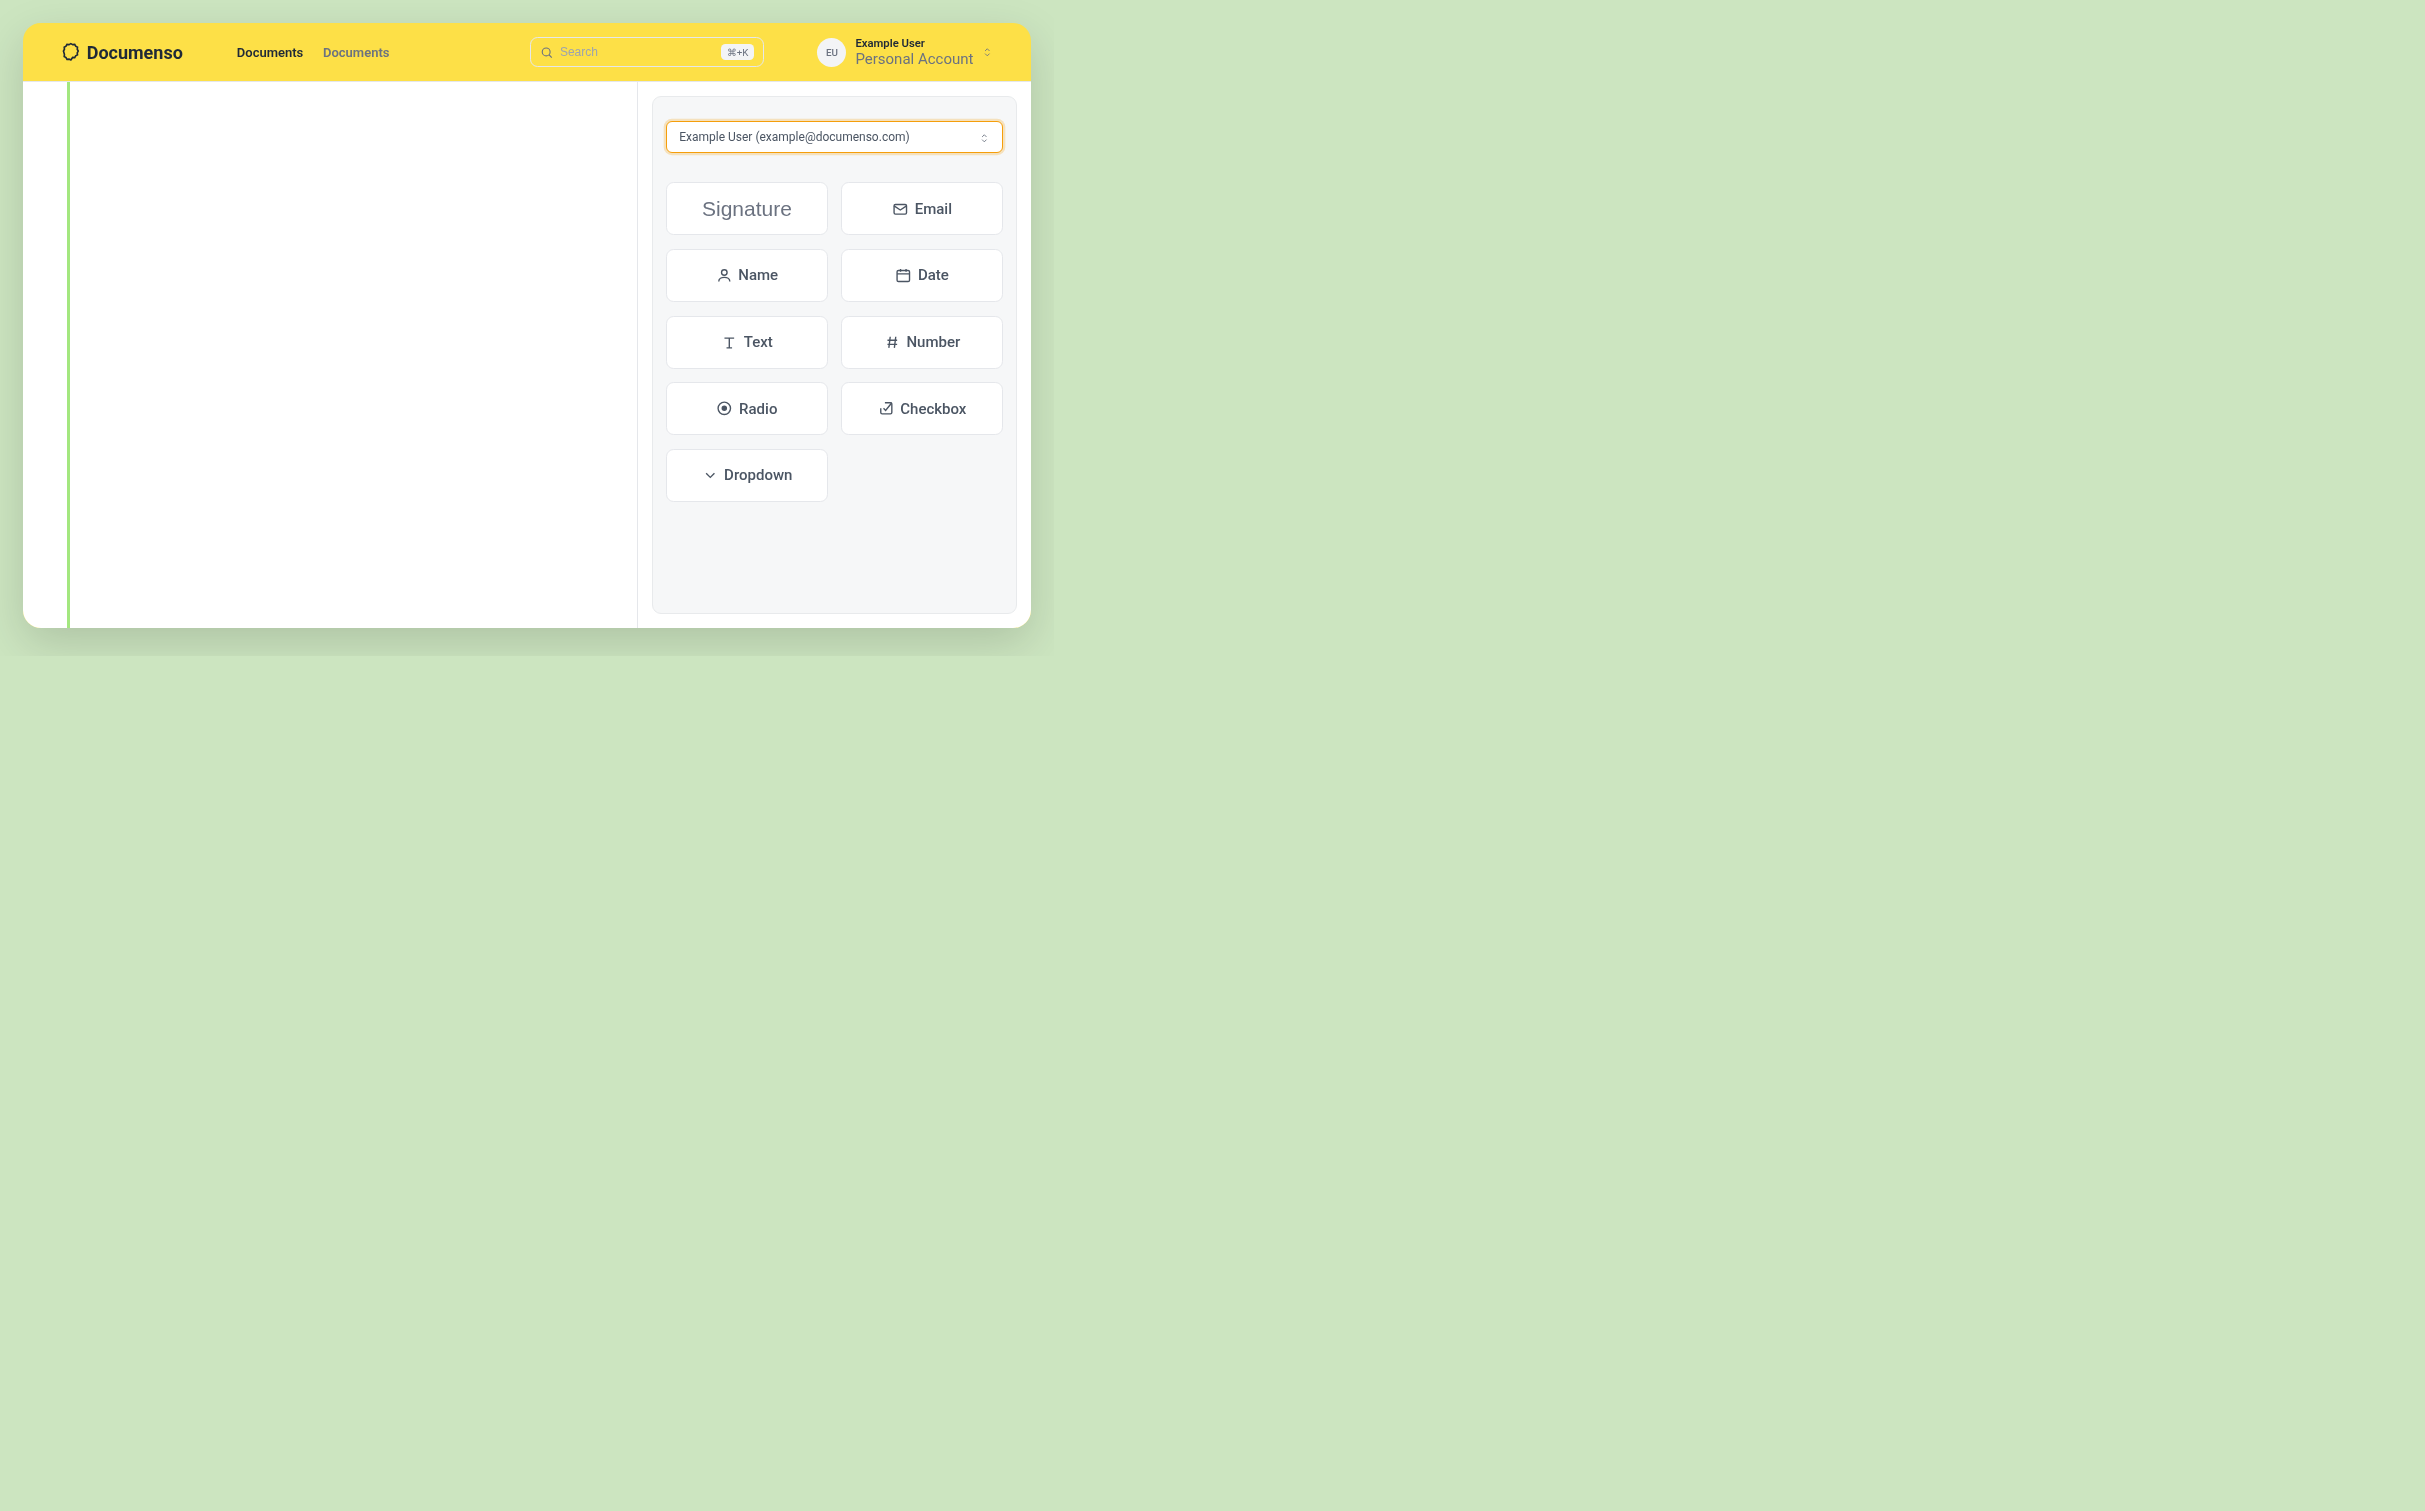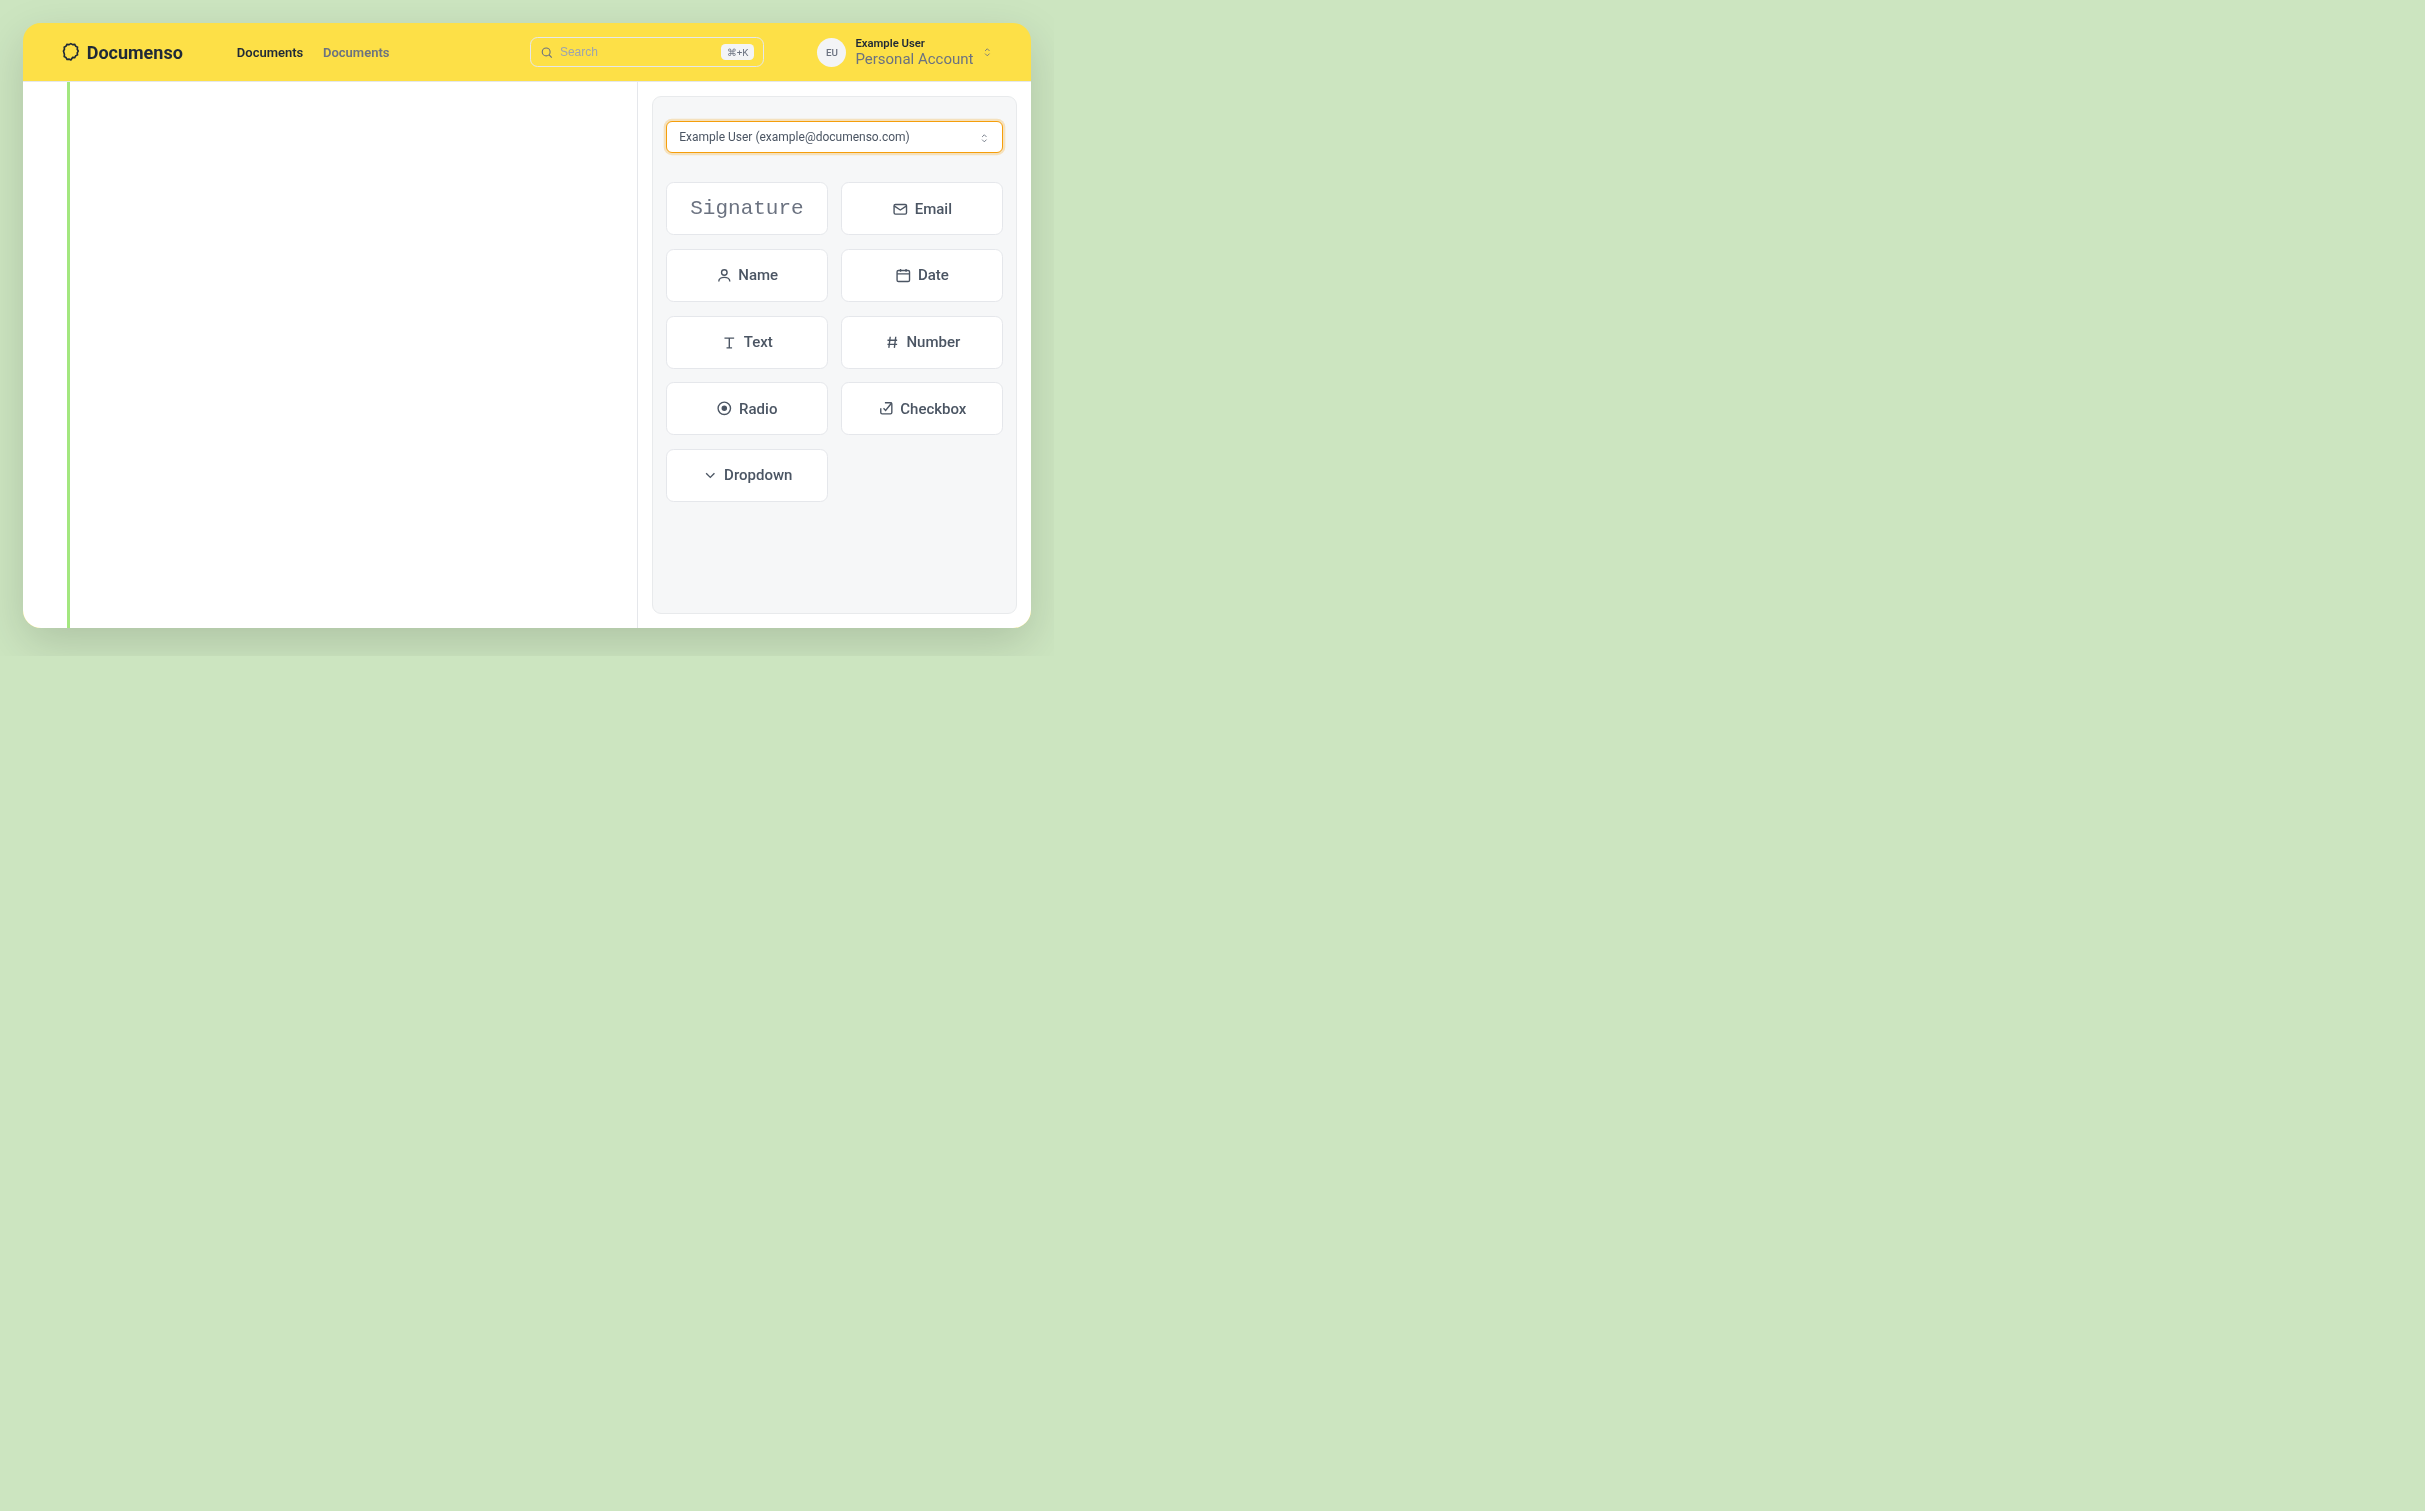--- a/index.html
+++ b/index.html
@@ -154,21 +154,21 @@
     align-items: center;
     justify-content: center;
     gap: 6px;
     font-size: 15px;
     color: #4b5563;
     font-weight: 500;
     cursor: pointer;
   }
   .field-btn svg { width: 16.6px; height: 16.6px; stroke: #4b5563; }
   .sig-font {
-    font-family: Liberation Mono, monospace;
+    font-family: Liberation Sans, sans-serif;
     font-size: 21px;
     color: #6b7280;
   }
   .step-row {
     margin-top: auto;
     padding-top: 15px;
   }
   .step-text { font-size: 11.3px; color: #6b7280; margin-bottom: 7.6px; }
   .progress {
     height: 2.3px;

